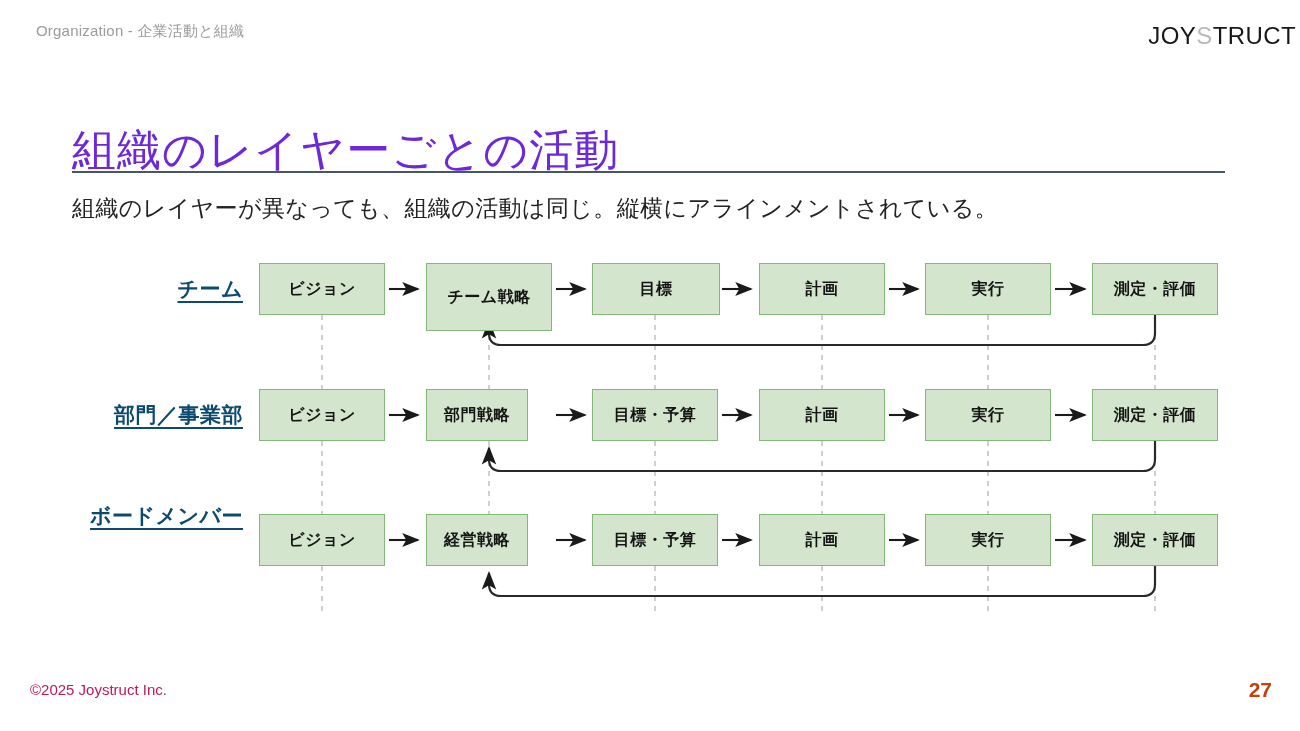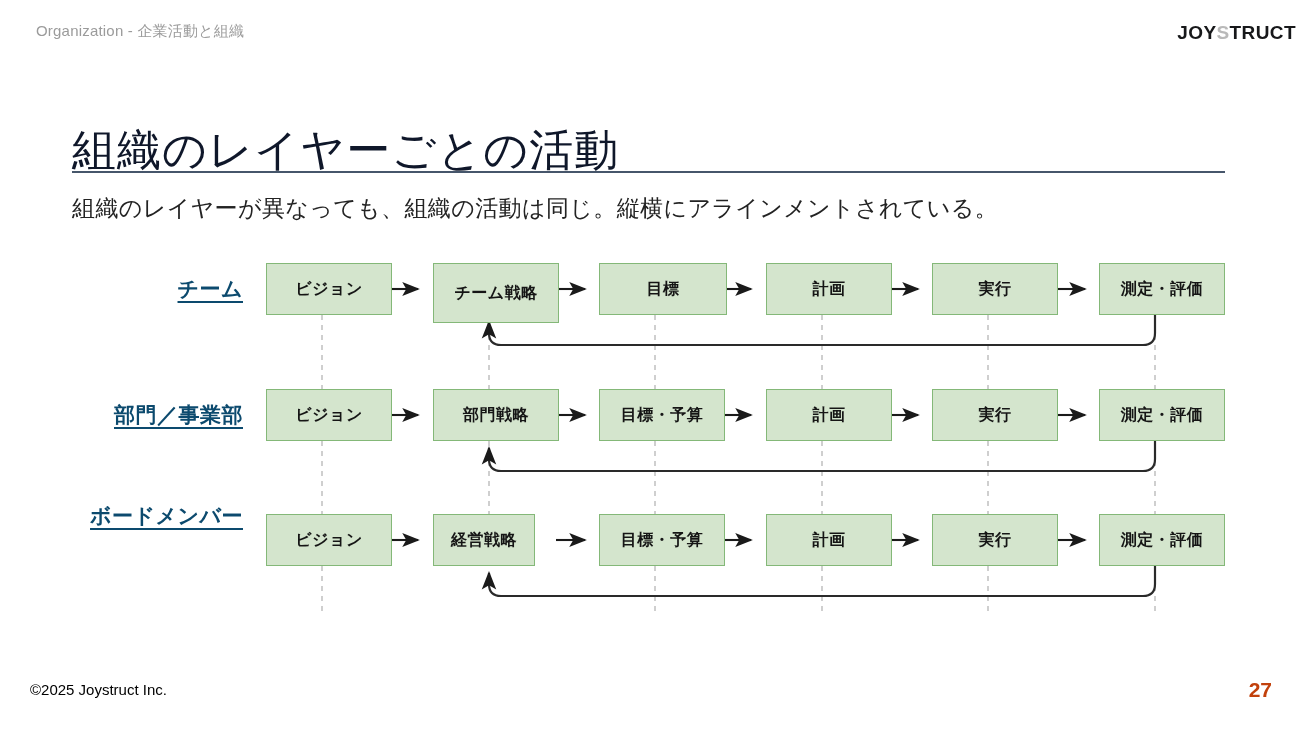--- a/index.html
+++ b/index.html
@@ -30,37 +30,37 @@
     top: 22px;
     font-size: 15px;
     color: #9b9b9b;
     letter-spacing: .2px;
     white-space: nowrap;
   }
   .brand-logo {
     position: absolute;
     right: 28px;
     top: 22px;
-    font-size: 19px;
-    font-weight: bold;
+    font-size: 24px;
+    font-weight: normal;
     letter-spacing: .4px;
     color: #17181a;
     white-space: nowrap;
   }
   .brand-logo .brand-accent { color: #b9b9b9; }
 
   
   .page-title {
     position: absolute;
     left: 72px;
     top: 92px;
     font-size: 44px;
     font-weight: normal;
     letter-spacing: 1px;
-    color: #0f172a;
+    color: #6d28d9;
     white-space: nowrap;
   }
   .title-rule {
     position: absolute;
     left: 72px;
     top: 171px;
     width: 1153px;
     height: 2px;
     background: #46566b;
   }
@@ -107,30 +107,29 @@
     border: 1.5px solid #84b878;
     box-sizing: border-box;
     display: flex;
     align-items: center;
     justify-content: center;
     font-size: 16px;
     font-weight: bold;
     color: #151515;
     letter-spacing: .5px;
     white-space: nowrap;
-    margin-left: 7px;
   }
 
   
   .footer-copyright {
     position: absolute;
     left: 30px;
     top: 681px;
     font-size: 15px;
-    color: #000000;
+    color: #be185d;
     white-space: nowrap;
   }
   .footer-pagenum {
     position: absolute;
     right: 28px;
     top: 678px;
     font-size: 21px;
     color: #c2410c;
     white-space: nowrap;
     font-weight: bold;
@@ -208,28 +207,28 @@
       <path d="M1155,441 L1155,459 Q1155,471 1143,471 L501,471 Q489,471 489,459 L489,448" marker-end="url(#ahu)"></path>
       <path d="M1155,566 L1155,584 Q1155,596 1143,596 L501,596 Q489,596 489,584 L489,573" marker-end="url(#ahu)"></path>
     </g>
   </svg>
 
   <div class="row-label" style="left:243px; top:289px;">チーム</div>
   <div class="row-label" style="left:243px; top:415px;">部門／事業部</div>
   <div class="row-label" style="left:243px; top:516px;text-align:center;">ボードメンバー</div>
 
   <div class="node-box" style="left:259px; top:263px; width:126px; height:52px;">ビジョン</div>
-  <div class="node-box" style="left:426px; top:263px; width:126px; height:60px;">チーム戦略</div>
+  <div class="node-box" style="left:426px; top:263px; width:126px; height:68px;">チーム戦略</div>
   <div class="node-box" style="left:592px; top:263px; width:128px; height:52px;">目標</div>
   <div class="node-box" style="left:759px; top:263px; width:126px; height:52px;">計画</div>
   <div class="node-box" style="left:925px; top:263px; width:126px; height:52px;">実行</div>
   <div class="node-box" style="left:1092px; top:263px; width:126px; height:52px;">測定・評価</div>
 
   <div class="node-box" style="left:259px; top:389px; width:126px; height:52px;">ビジョン</div>
-  <div class="node-box" style="left:426px; top:389px; width:126px; height:52px;">部門戦略</div>
+  <div class="node-box" style="left:426px; top:389px; width:102px; height:52px;">部門戦略</div>
   <div class="node-box" style="left:592px; top:389px; width:126px; height:52px;">目標・予算</div>
   <div class="node-box" style="left:759px; top:389px; width:126px; height:52px;">計画</div>
   <div class="node-box" style="left:925px; top:389px; width:126px; height:52px;">実行</div>
   <div class="node-box" style="left:1092px; top:389px; width:126px; height:52px;">測定・評価</div>
 
   <div class="node-box" style="left:259px; top:514px; width:126px; height:52px;">ビジョン</div>
   <div class="node-box" style="left:426px; top:514px; width:102px; height:52px;">経営戦略</div>
   <div class="node-box" style="left:592px; top:514px; width:126px; height:52px;">目標・予算</div>
   <div class="node-box" style="left:759px; top:514px; width:126px; height:52px;">計画</div>
   <div class="node-box" style="left:925px; top:514px; width:126px; height:52px;">実行</div>

